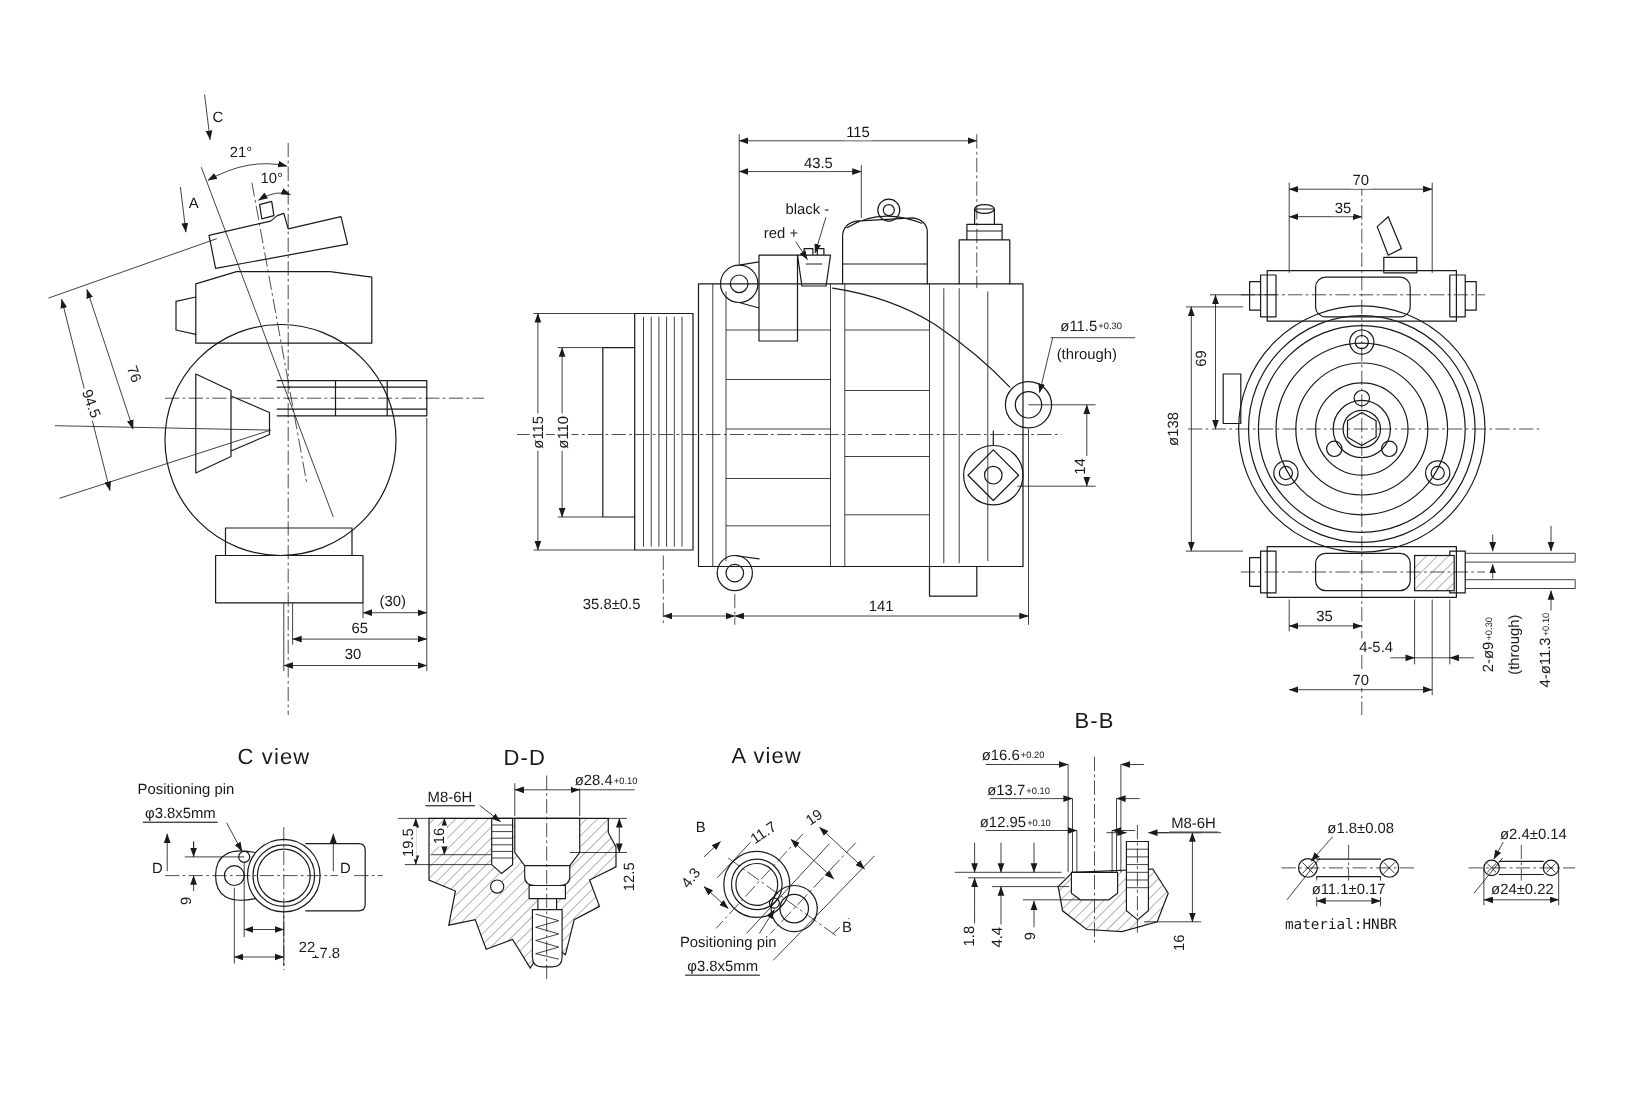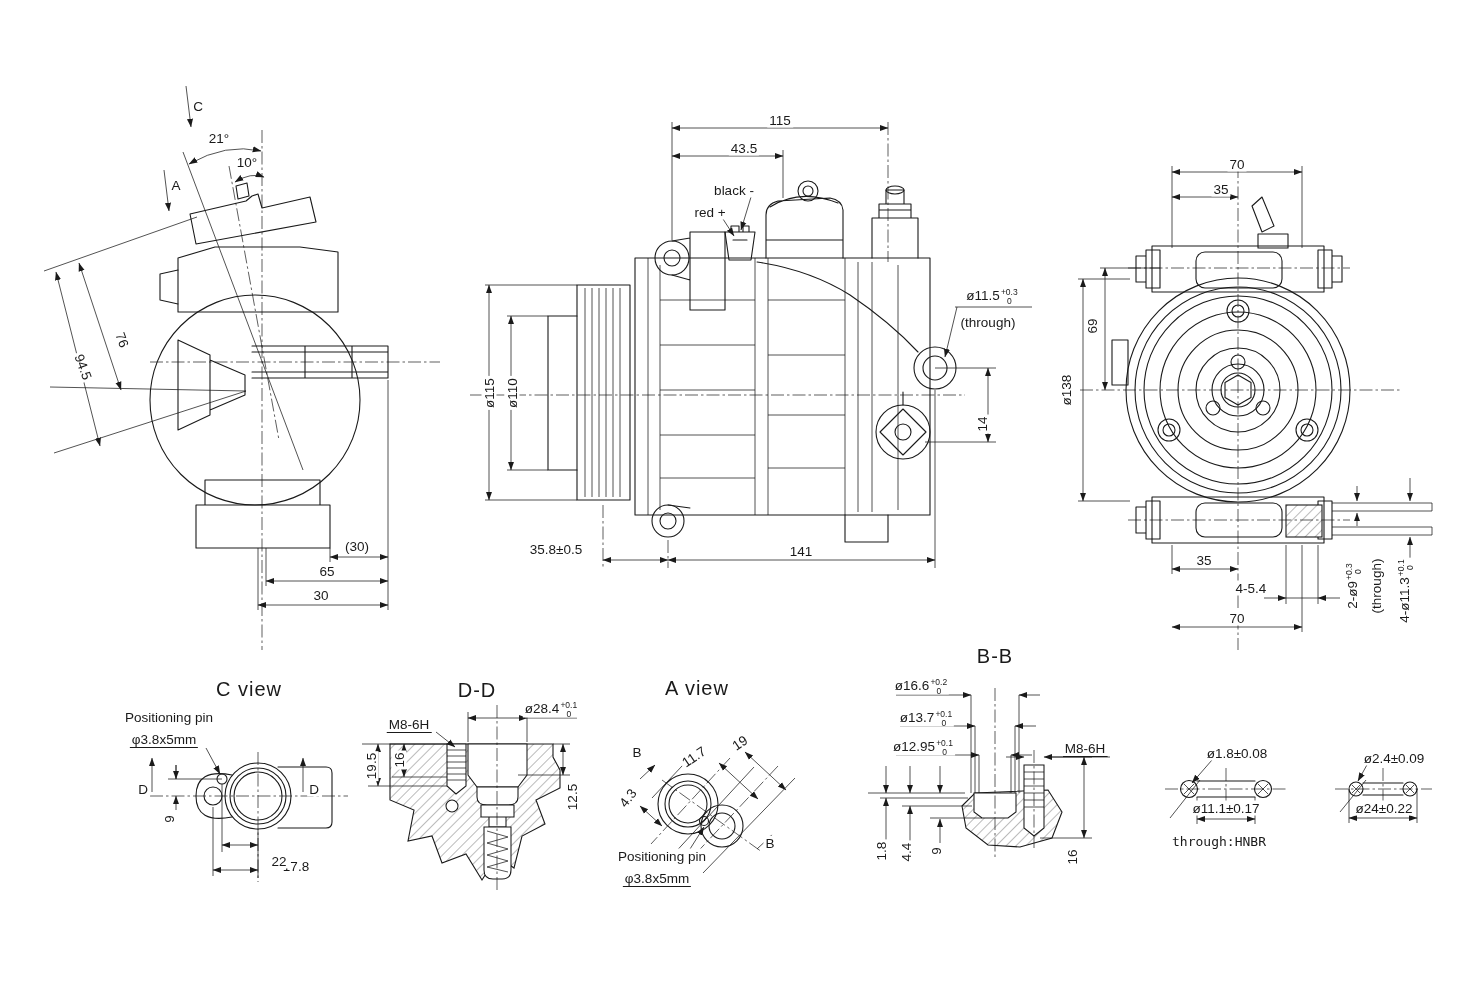--- a/index.html
+++ b/index.html
@@ -15,21 +15,21 @@
   .hf{fill:url(#h);stroke:#1a1a1a;stroke-width:1.1;}
   .lbl{position:absolute;transform:translate(-50%,-50%);font-size:13.5px;white-space:nowrap;
        background:#fff;padding:0 2px;line-height:15px;}
   .title{font-size:20px;letter-spacing:1px;}
   .mono{font-family:"DejaVu Sans Mono",monospace;font-size:13px;}
   .ul{border-bottom:1.2px solid #1a1a1a;}
   .r90{transform:translate(-50%,-50%) rotate(-90deg);}
   .r70{transform:translate(-50%,-50%) rotate(70deg);}
   .rm34{transform:translate(-50%,-50%) rotate(-34deg);}
   .rm52{transform:translate(-50%,-50%) rotate(-52deg);}
-  .tol{display:inline-flex;flex-direction:column;font-size:8.5px;line-height:8.5px;
+  .tol{display:inline-flex;flex-direction:row;font-size:8.5px;line-height:8.5px;
        margin-left:1px;vertical-align:middle;text-align:center;}
 </style>
 </head>
 <body>
 
 <div id="sheet">
 
 <svg width="1481" height="1000" viewBox="0 0 1481 1000">
   <defs>
     <marker id="ar" viewBox="0 0 10 10" refX="9.2" refY="5" markerWidth="12" markerHeight="12" orient="auto-start-reverse">
@@ -386,17 +386,17 @@
         <span>0</span>
       </span></div>
 <div class="lbl ul" style="left:1085px;top:749px">M8-6H</div>
 <div class="lbl r90" style="left:881px;top:851px">1.8</div>
 <div class="lbl r90" style="left:906px;top:852px">4.4</div>
 <div class="lbl r90" style="left:936px;top:851px">9</div>
 <div class="lbl r90" style="left:1072px;top:857px">16</div>
 
 <div class="lbl" style="left:1237px;top:753px">ø1.8±0.08</div>
 <div class="lbl" style="left:1226px;top:808px">ø11.1±0.17</div>
-<div class="lbl mono" style="left:1219px;top:841px">through:HNBR</div>
-<div class="lbl" style="left:1394px;top:758px">ø2.4±0.09</div>
+<div class="lbl mono" style="left:1219px;top:841px">material:HNBR</div>
+<div class="lbl" style="left:1394px;top:758px">ø2.4±0.14</div>
 <div class="lbl" style="left:1384px;top:808px">ø24±0.22</div>
 
 </div>
 
 </body></html>

